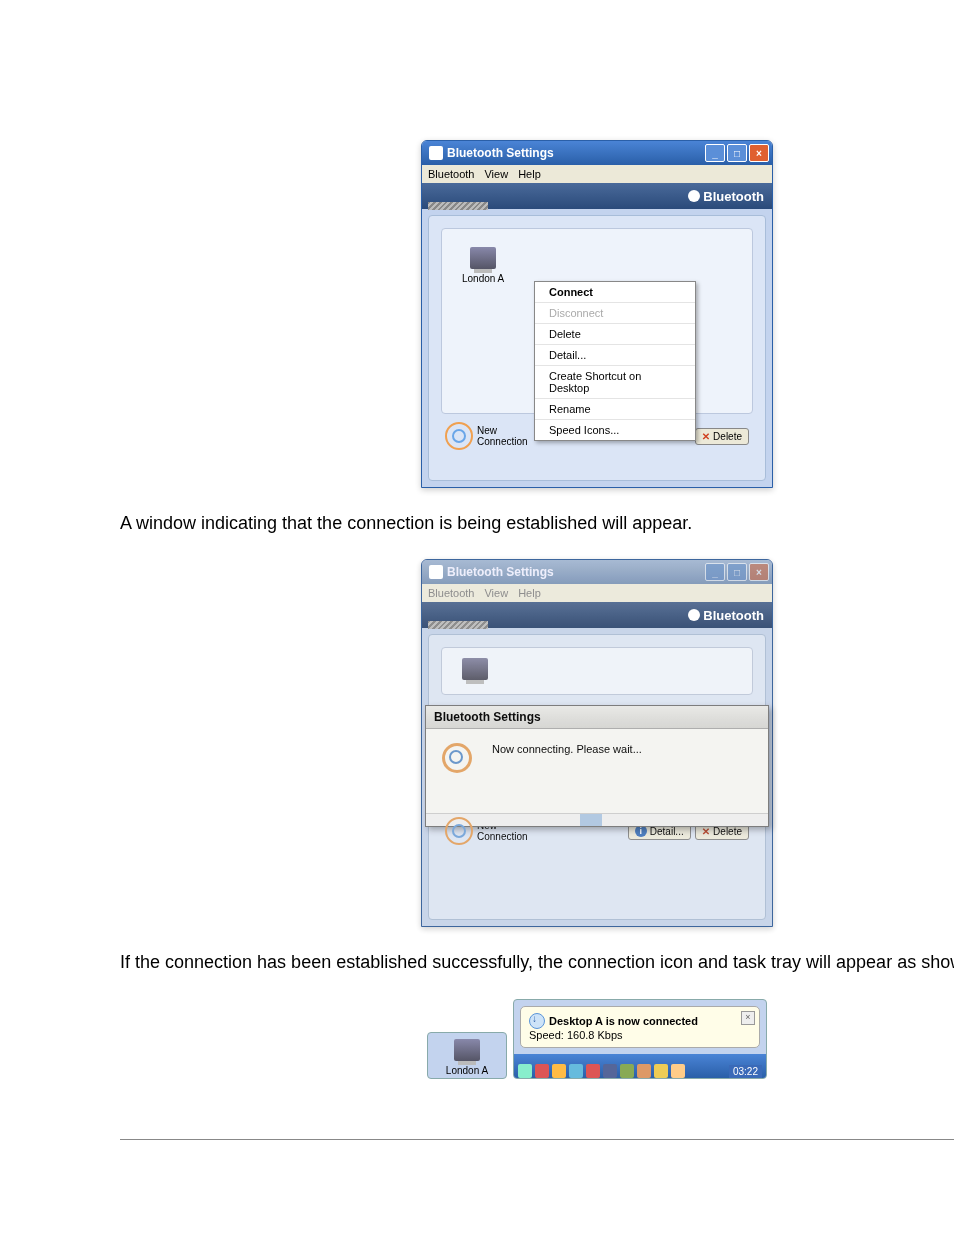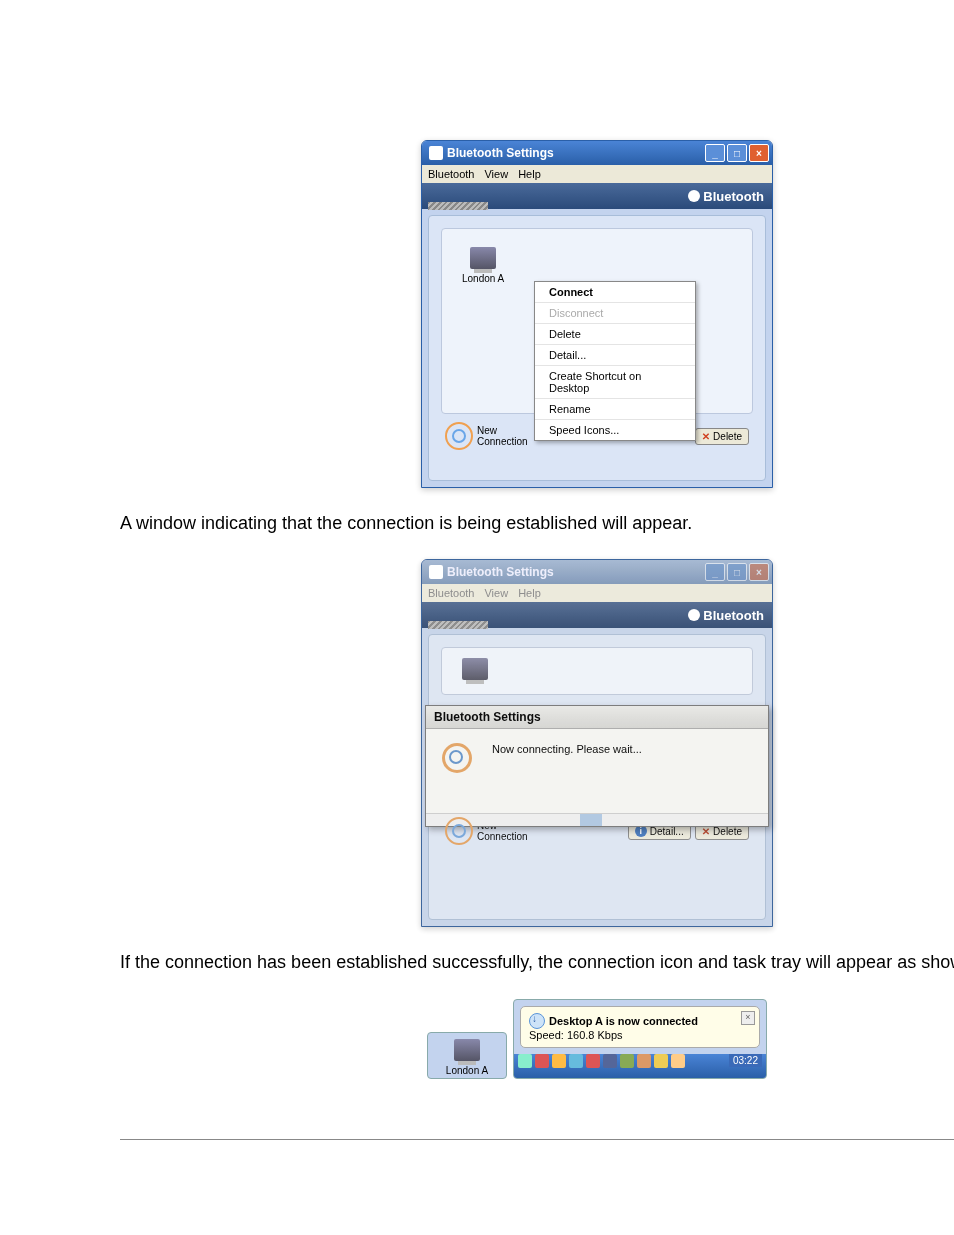--- a/index.html
+++ b/index.html
@@ -48,21 +48,21 @@
 .dlg-prog::after{content:'';position:absolute;left:45%;top:0;width:22px;height:100%;background:#a8c8e8}
 
 .tray-wrap{width:340px;display:flex;gap:6px;align-items:flex-end}
 .tray-dev{background:#c3d3ee;border:1px solid #8aa;border-radius:4px;padding:6px 8px 2px;text-align:center;font-size:10px;width:62px}
 .tray-right{flex:1;background:#c3d3ee;border:1px solid #8aa;border-radius:4px;overflow:hidden}
 .balloon{margin:6px;background:#fffde8;border:1px solid #aaa;border-radius:5px;padding:6px 8px;font-size:11px;position:relative}
 .balloon-title{font-weight:bold;display:flex;align-items:center;gap:4px}
 .balloon-title .dl{width:14px;height:14px;border:1px solid #5a94d8;border-radius:50%;background:#cde3f8;position:relative}
 .balloon-title .dl::after{content:'↓';position:absolute;left:2px;top:-1px;color:#2a5fa8;font-size:10px}
 .balloon-x{position:absolute;right:4px;top:4px;width:12px;height:12px;border:1px solid #999;background:#eee;font-size:9px;text-align:center;line-height:10px;color:#666}
-.taskbar{background:linear-gradient(#4a84d6,#2a5fa8);height:24px;display:flex;align-items:flex-start;padding:0 4px;gap:3px}
+.taskbar{background:linear-gradient(#4a84d6,#2a5fa8);height:24px;display:flex;align-items:flex-end;padding:0 4px;gap:3px}
 .tray-icon{width:14px;height:14px;border-radius:2px}
 .tclock{background:#3a6ab8;color:#fff;font-size:10px;padding:1px 4px}
 hr.foot{margin:60px 0 0;border:none;border-top:1px solid #888}
 </style>
 </head>
 <body>
 
 <div class="page">
 
   <div class="center">

